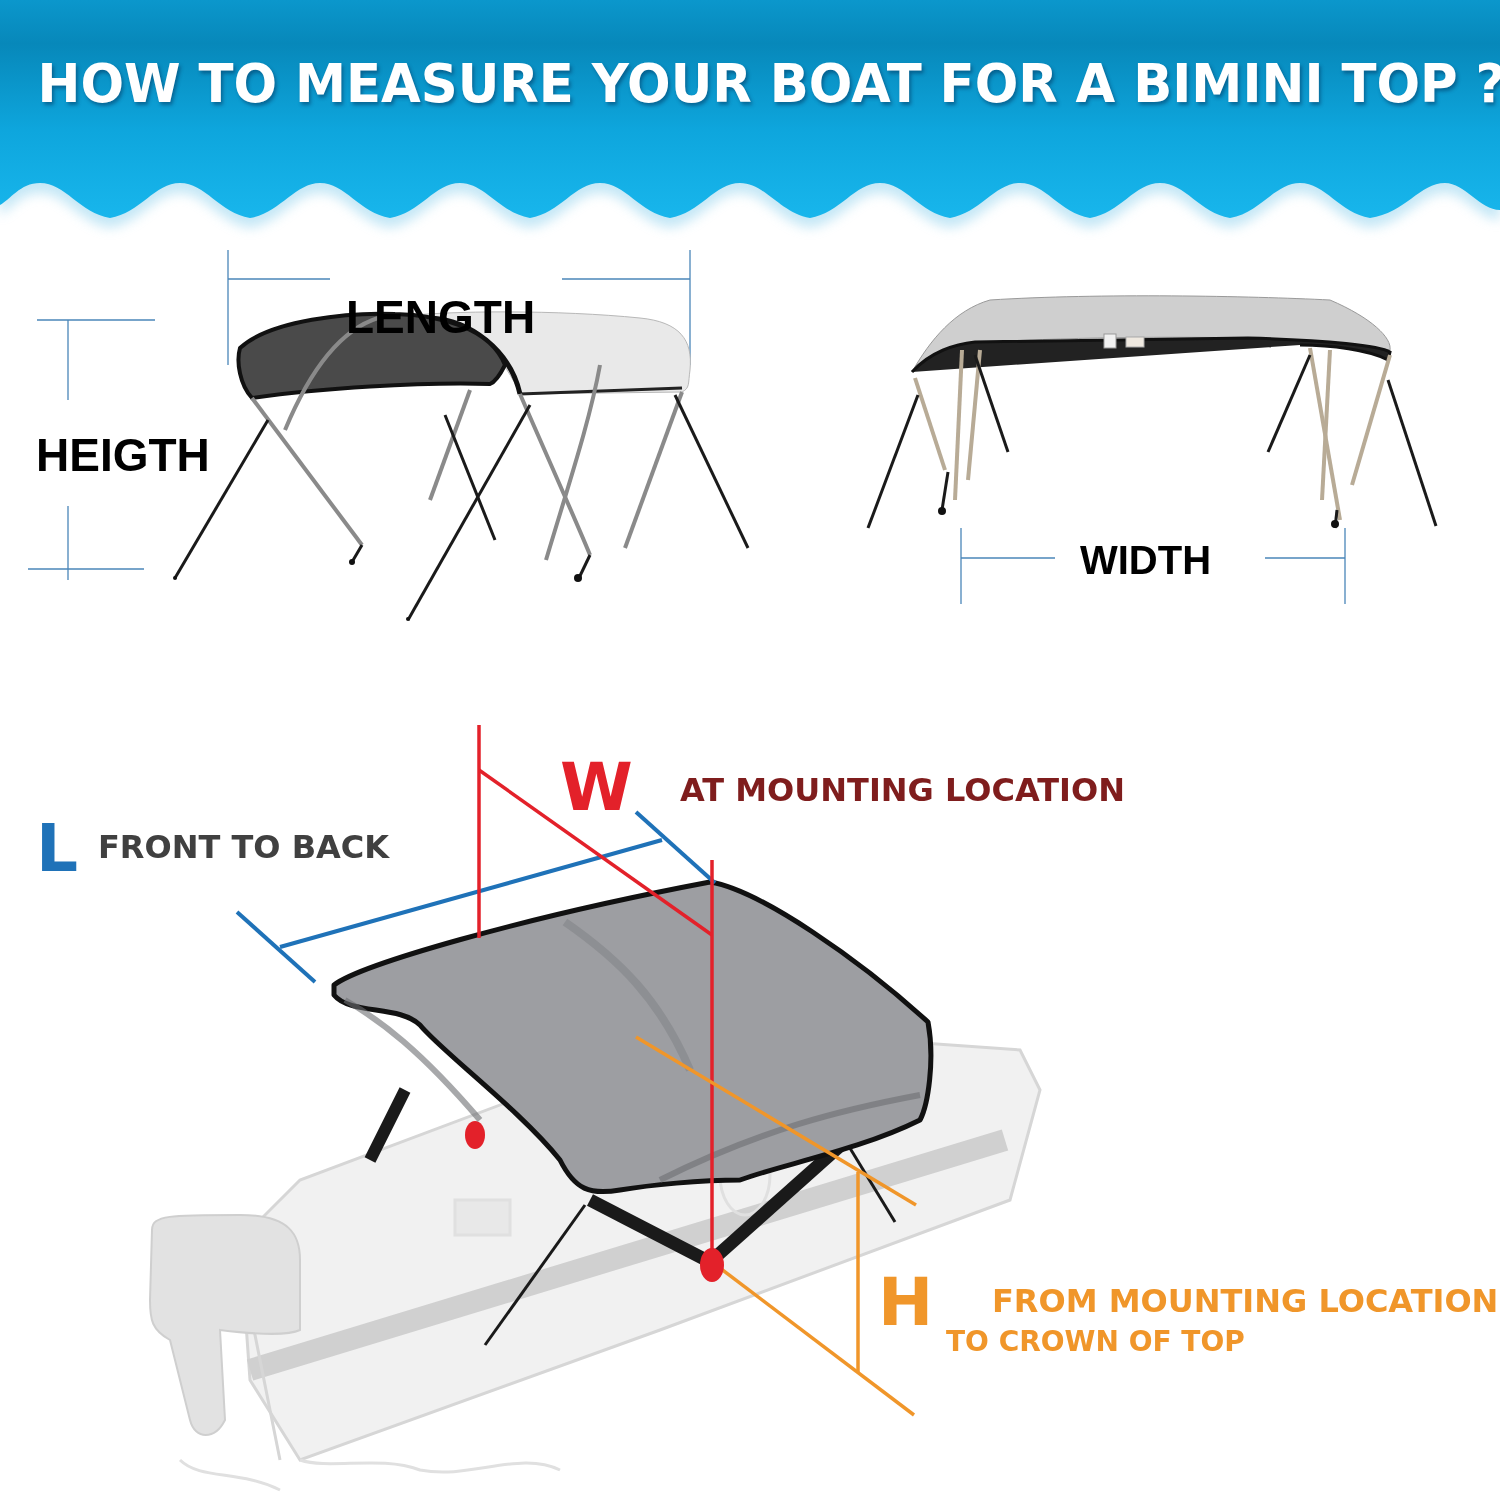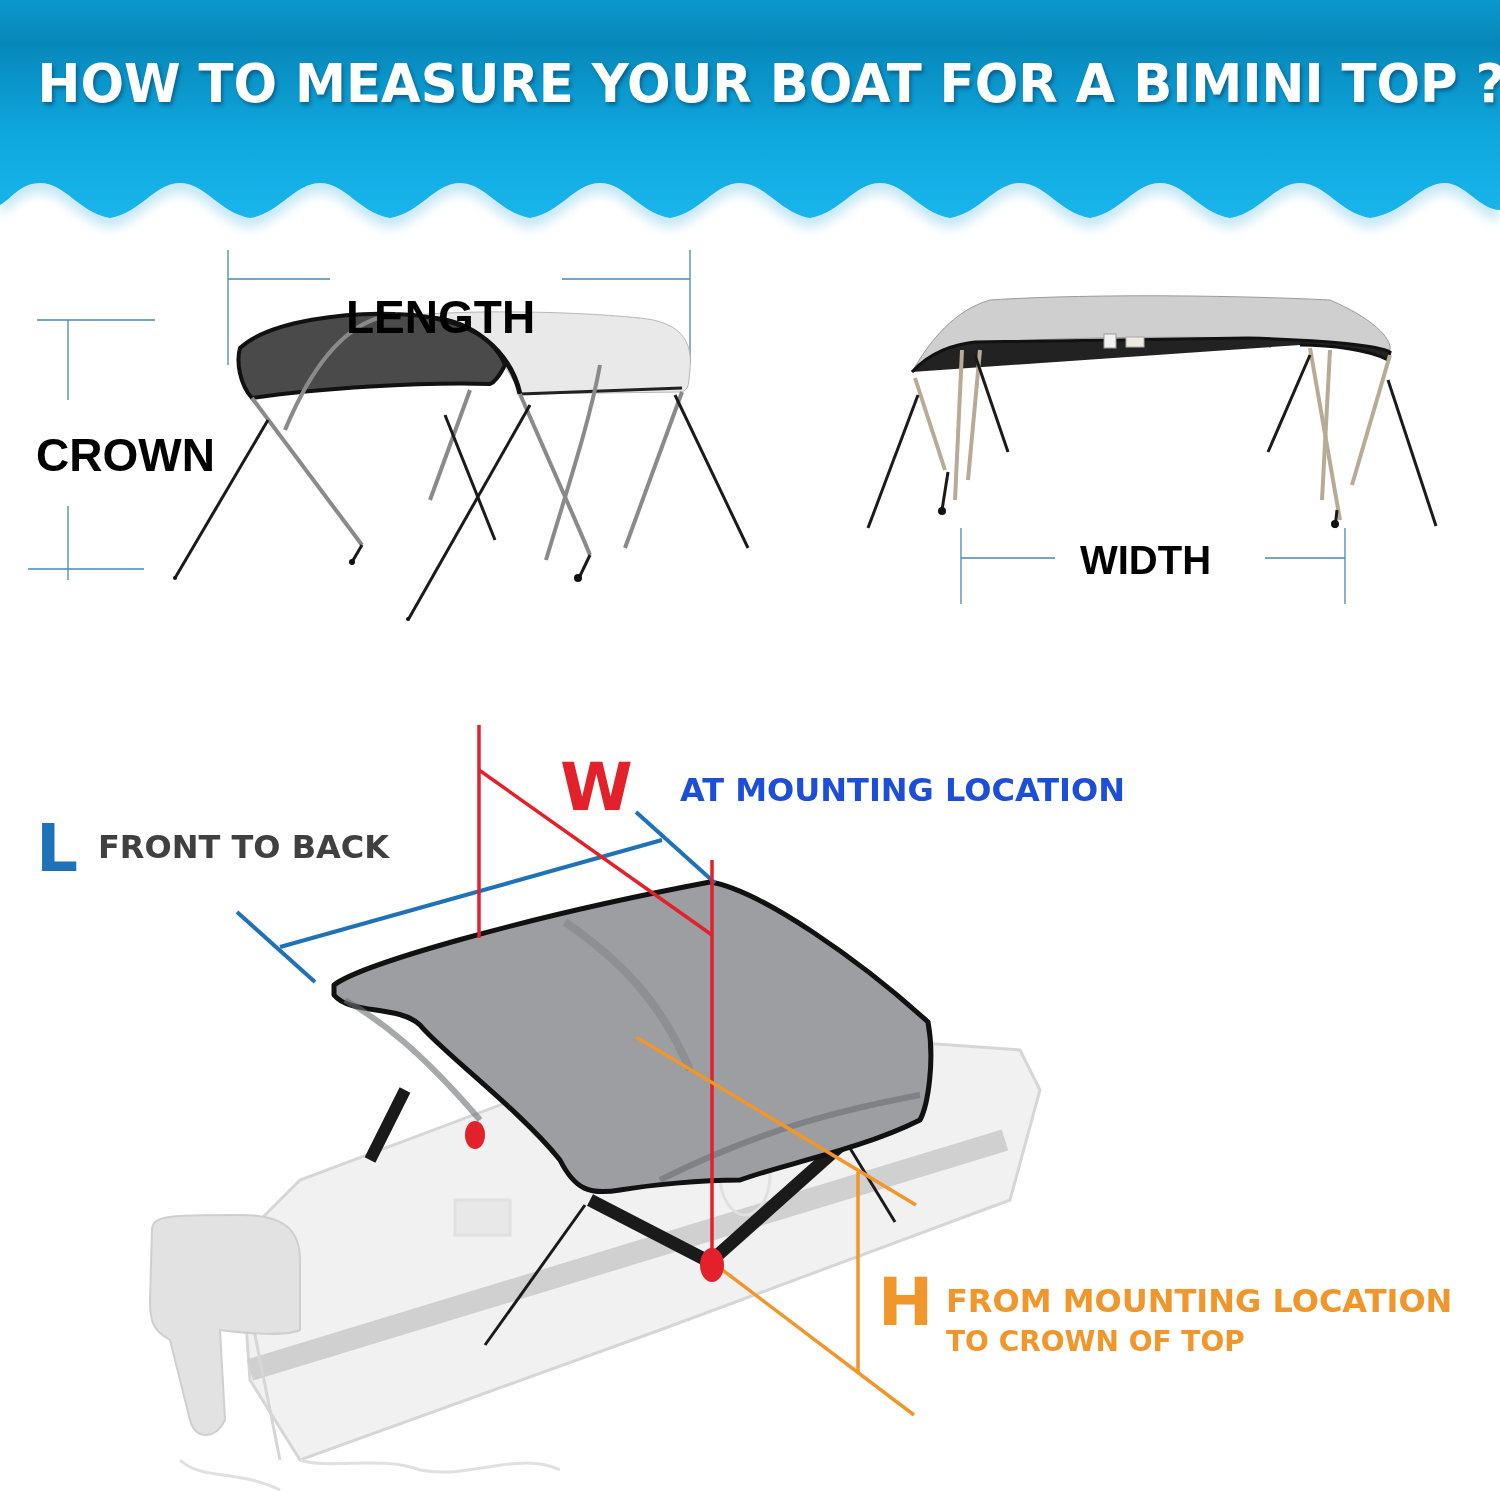--- a/index.html
+++ b/index.html
@@ -75,21 +75,21 @@
   </g>
   <g fill="#111">
     <circle cx="578" cy="578" r="4"></circle>
     <circle cx="352" cy="562" r="3"></circle>
     <circle cx="408" cy="619" r="2"></circle>
     <circle cx="175" cy="578" r="2"></circle>
   </g>
 </svg>
 
 <div class="dim-label" style="left:346px; top:258px; font-size:46px;margin-top:32px;">LENGTH</div>
-<div class="dim-label" style="left:36px; top:428px; font-size:46px;">CROWN</div>
+<div class="dim-label" style="left:36px; top:428px; font-size:46px;">HEIGTH</div>
 
 <svg class="layer" width="1500" height="1500">
   <g stroke="#4a86b8" stroke-width="1.3" fill="none">
     <line x1="961" y1="528" x2="961" y2="604"></line>
     <line x1="1345" y1="528" x2="1345" y2="604"></line>
     <line x1="961" y1="558" x2="1055" y2="558"></line>
     <line x1="1265" y1="558" x2="1345" y2="558"></line>
   </g>
 
   <path d="M912,372 C930,340 955,310 990,300 C1100,293 1250,296 1330,300 C1372,318 1392,338 1390,350 L1248,338 C1150,336 1040,338 960,344 C935,352 918,362 912,372 Z" fill="#cfcfcf" stroke="#9a9a9a" stroke-width="1"></path>
@@ -175,17 +175,17 @@
     <line x1="712" y1="1262" x2="914" y2="1415"></line>
     <line x1="858" y1="1172" x2="858" y2="1372"></line>
   </g>
   <ellipse cx="712" cy="1265" rx="12" ry="17" fill="#e3212a"></ellipse>
 </svg>
 
 <div class="big-letter" style="left:36px; top:816px; font-size:66px; color:#1f72b8;">L</div>
 <div class="callout" style="left:98px; top:828px; font-size:32px; color:#404040;">FRONT TO BACK</div>
 
 <div class="big-letter" style="left:560px; top:755px; font-size:66px; color:#e3212a;">W</div>
-<div class="callout" style="left:680px; top:771px; font-size:32px; color:#1d4ed8;">AT MOUNTING LOCATION</div>
+<div class="callout" style="left:680px; top:771px; font-size:32px; color:#7f1d1d;">AT MOUNTING LOCATION</div>
 
 <div class="big-letter" style="left:878px; top:1270px; font-size:66px; color:#f0962a;">H</div>
-<div class="callout" style="left:946px; top:1282px; font-size:32px; color:#f0962a;">FROM MOUNTING LOCATION</div>
+<div class="callout" style="left:992px; top:1282px; font-size:32px; color:#f0962a;">FROM MOUNTING LOCATION</div>
 <div class="callout" style="left:946px; top:1325px; font-size:28px; color:#f0962a;">TO CROWN OF TOP</div>
 
 </body></html>

